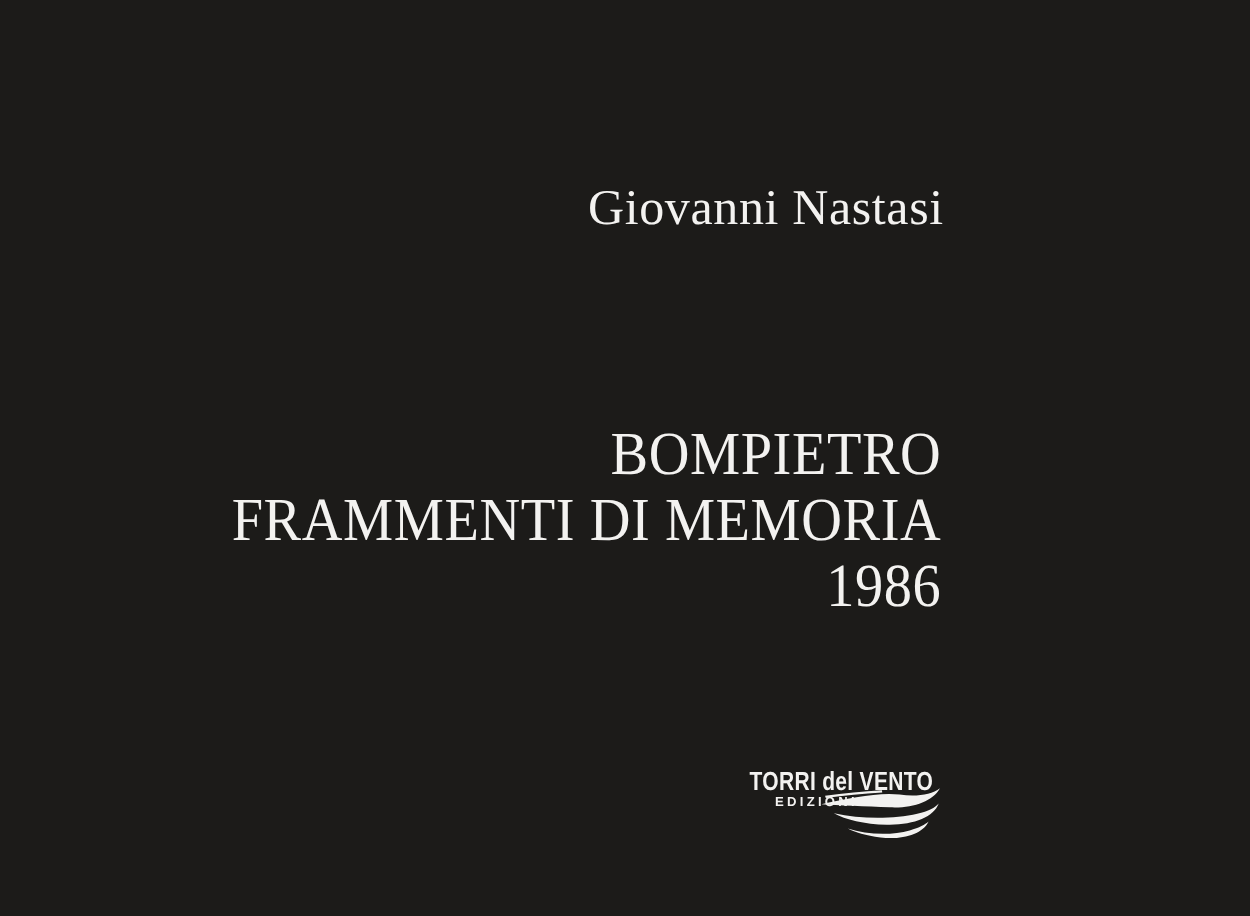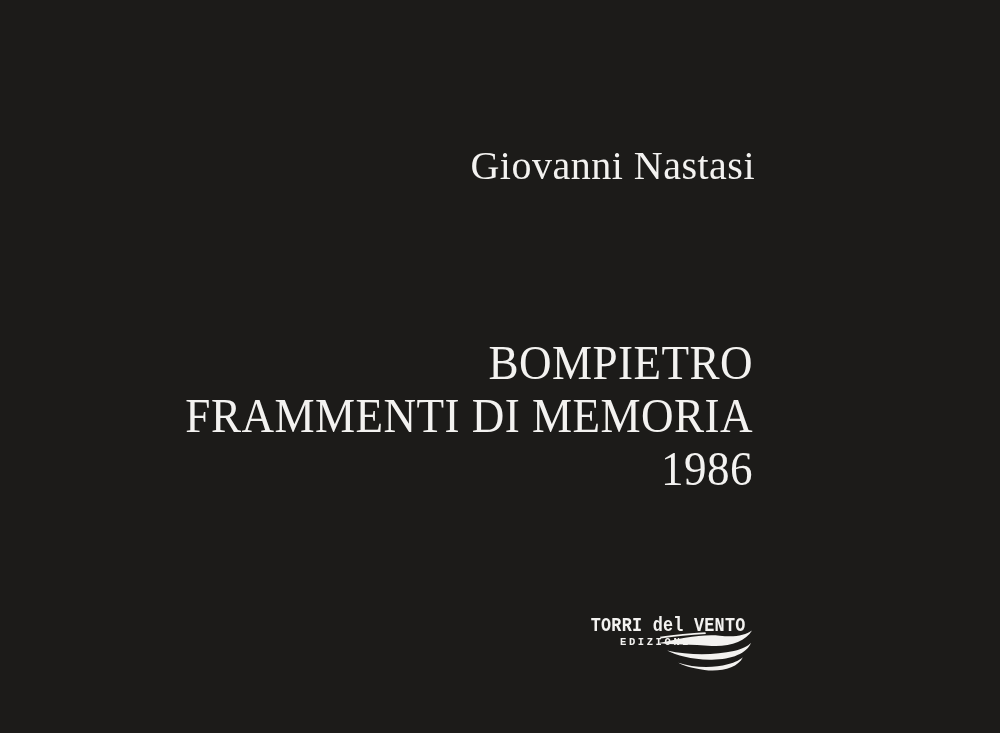--- a/index.html
+++ b/index.html
@@ -38,21 +38,21 @@
     line-height: 53px;
     letter-spacing: 0.5px;
     white-space: nowrap;
   }
   .logo {
     position: absolute;
     top: 615px;
     right: 57px;
     width: 142px;
     height: 60px;
-    font-family: Liberation Mono, monospace;
+    font-family: Liberation Sans, sans-serif;
     text-align: center;
   }
   .logo-name {
     position: absolute;
     top: 0;
     right: 9px;
     font-size: 21px;
     font-weight: bold;
     line-height: 1;
     letter-spacing: 0.3px;

